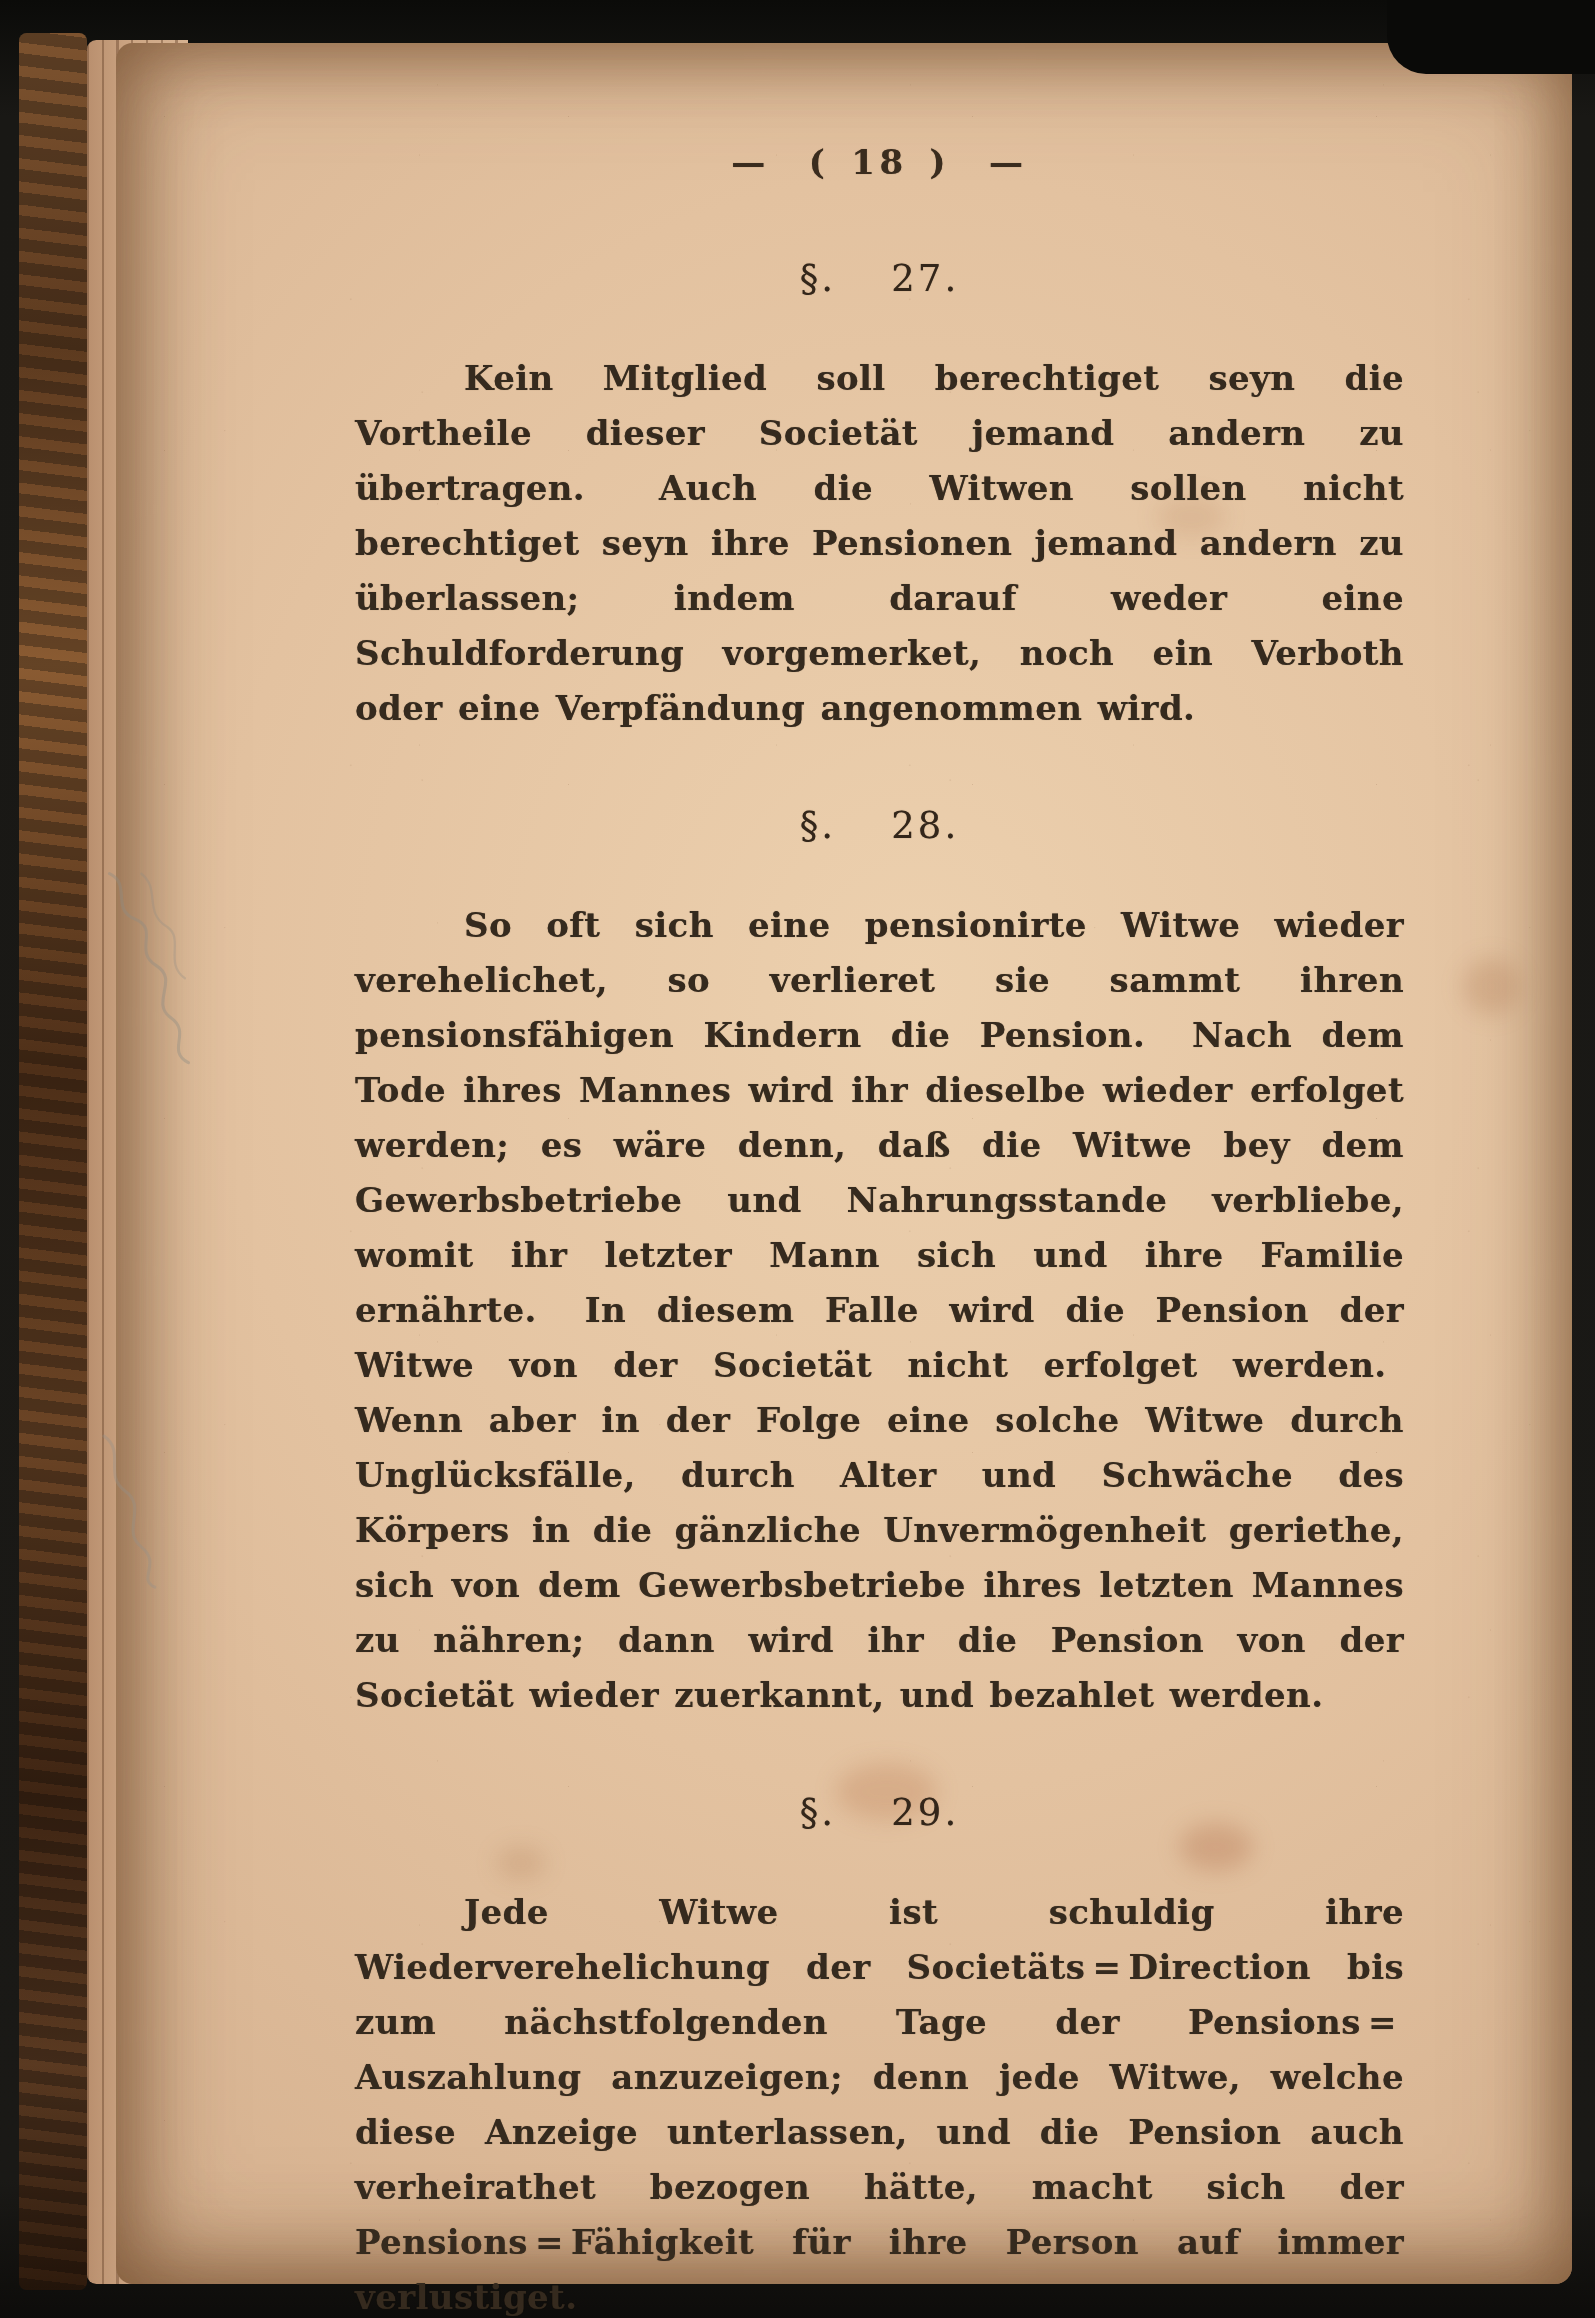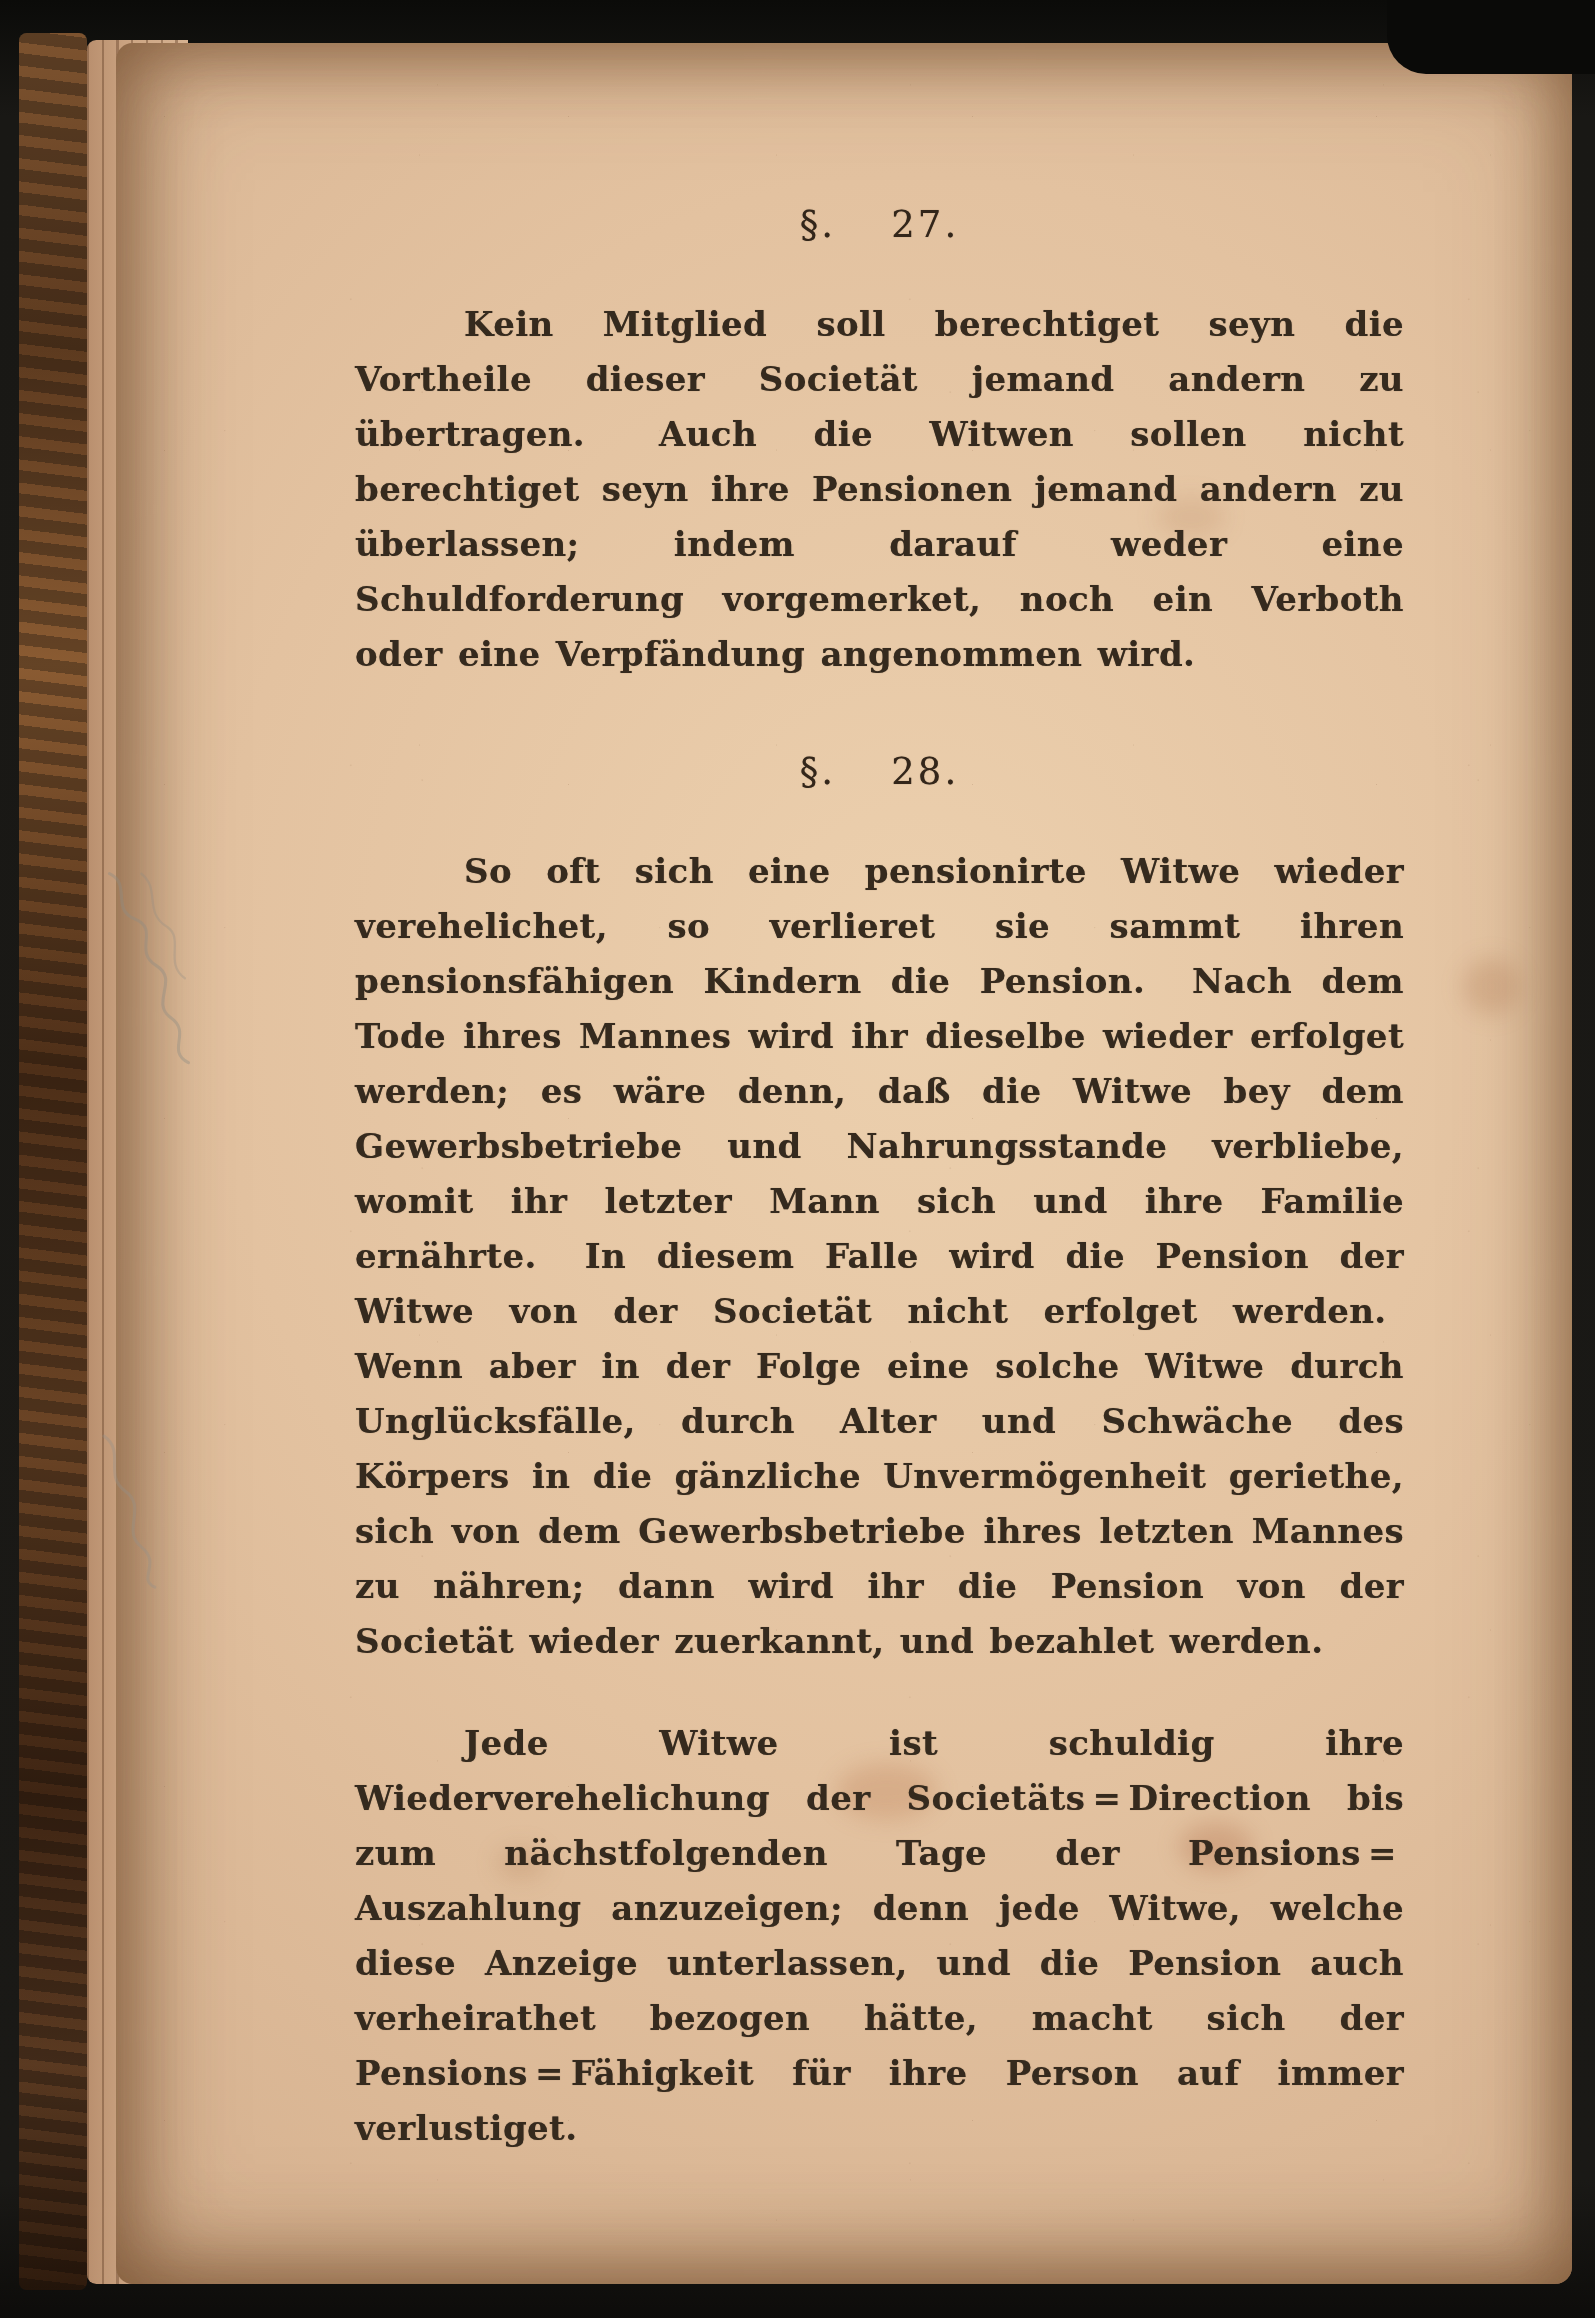--- a/index.html
+++ b/index.html
@@ -104,27 +104,29 @@
       <path d="M30 10 C 55 30, 20 55, 48 75 C 76 95, 35 115, 60 140 C 85 165, 40 185, 62 210 C 84 235, 45 250, 70 272" fill="none" stroke="#8f8c83" stroke-width="4" stroke-linecap="round" opacity=".8"></path>
       <path d="M70 20 C 90 45, 60 70, 86 95 C 104 115, 70 140, 92 165" fill="none" stroke="#8f8c83" stroke-width="3" stroke-linecap="round" opacity=".6"></path>
     </svg>
 
     <svg class="marginalia marg2" width="85" height="171" viewBox="0 0 110 220">
       <path d="M35 10 C 60 35, 25 60, 50 85 C 75 110, 35 135, 58 160 C 80 185, 45 200, 66 214" fill="none" stroke="#93908a" stroke-width="4" stroke-linecap="round" opacity=".7"></path>
     </svg>
 
     <div class="content">
 
+      <div class="page-header">— ( 18 ) —</div>
 
       <h2 class="sec-heading">§.  27.</h2>
       <p class="para">Kein Mitglied soll berechtiget seyn die Vortheile dieser Societät jemand andern zu übertragen.  Auch die Witwen sollen nicht berechtiget seyn ihre Pensionen jemand andern zu überlassen; indem darauf weder eine Schuldforderung vorgemerket, noch ein Verboth oder eine Verpfändung angenommen wird.</p>
 
       <h2 class="sec-heading">§.  28.</h2>
       <p class="para">So oft sich eine pensionirte Witwe wieder verehelichet, so verlieret sie sammt ihren pensionsfähigen Kindern die Pension.  Nach dem Tode ihres Mannes wird ihr dieselbe wieder erfolget werden; es wäre denn, daß die Witwe bey dem Gewerbsbetriebe und Nahrungsstande verbliebe, womit ihr letzter Mann sich und ihre Familie ernährte.  In diesem Falle wird die Pension der Witwe von der Societät nicht erfolget werden.  Wenn aber in der Folge eine solche Witwe durch Unglücksfälle, durch Alter und Schwäche des Körpers in die gänzliche Unvermögenheit geriethe, sich von dem Gewerbsbetriebe ihres letzten Mannes zu nähren; dann wird ihr die Pension von der Societät wieder zuerkannt, und bezahlet werden.</p>
 
+      <h2 class="sec-heading">§.  29.</h2>
       <p class="para">Jede Witwe ist schuldig ihre Wiederverehelichung der Societäts = Direction bis zum nächstfolgenden Tage der Pensions = Auszahlung anzuzeigen; denn jede Witwe, welche diese Anzeige unterlassen, und die Pension auch verheirathet bezogen hätte, macht sich der Pensions = Fähigkeit für ihre Person auf immer verlustiget.</p>
 
     </div>
   </div>
 
   <div class="corner-tr"></div>
 
 </div>
 
 

